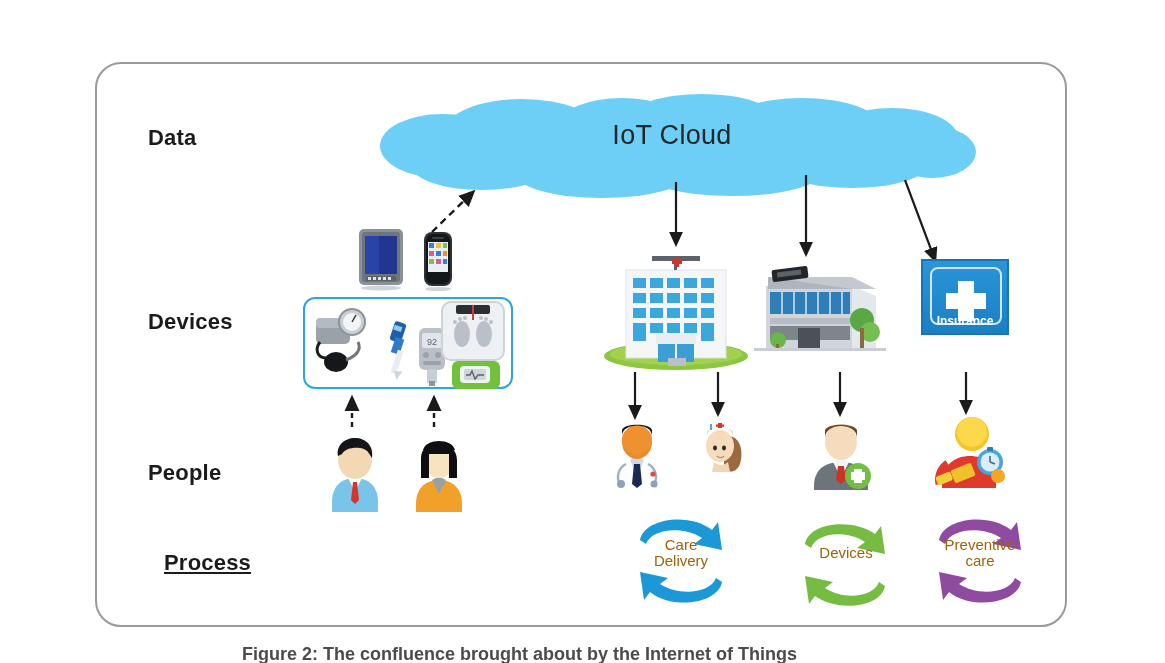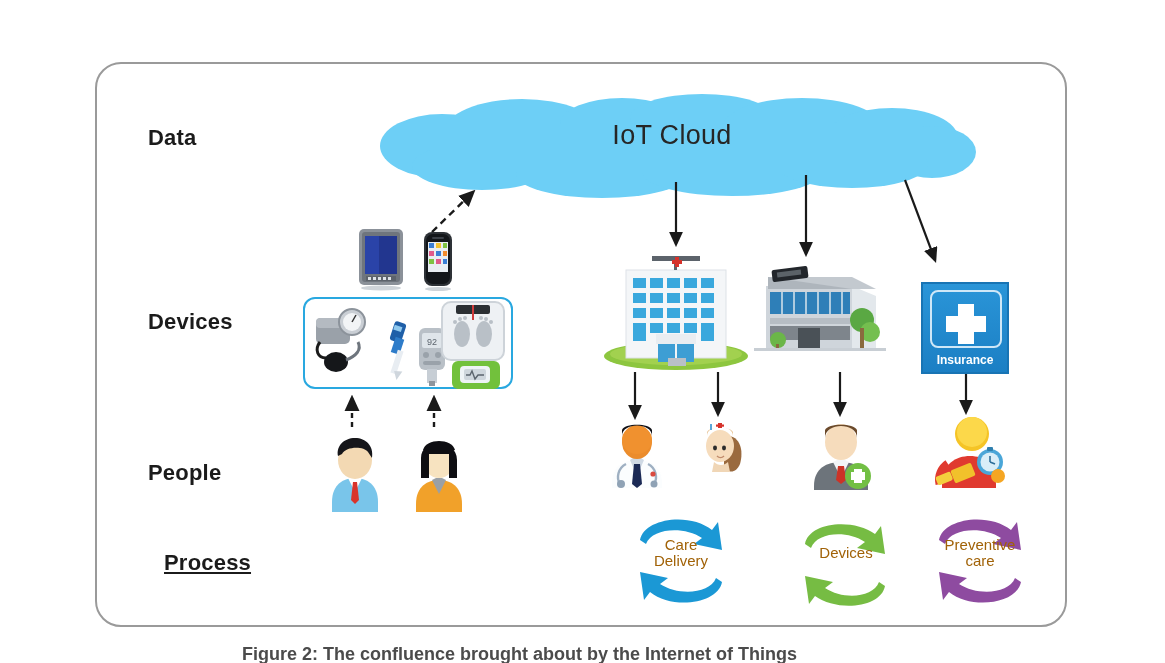--- a/index.html
+++ b/index.html
@@ -59,22 +59,22 @@
     left: 303px; top: 265px;
     width: 210px; height: 92px;
     border: 2px solid #29a8e0;
     border-radius: 12px;
     box-sizing: border-box;
     background: #ffffff;
   }
 
   .ins-sign {
     position: absolute;
-    left: 921px; top: 250px;
-    width: 88px; height: 92px;
+    left: 921px; top: 227px;
+    width: 88px; height: 76px;
     background: linear-gradient(180deg,#2a95d8 0%, #1b7fc4 100%);
     border: 2px solid #1874b4;
     box-sizing: border-box;
   }
   .ins-inner {
     position: absolute;
     left: 7px; top: 6px;
     width: 72px; height: 58px;
     border: 2px solid #cfe7f7;
     border-radius: 8px;

